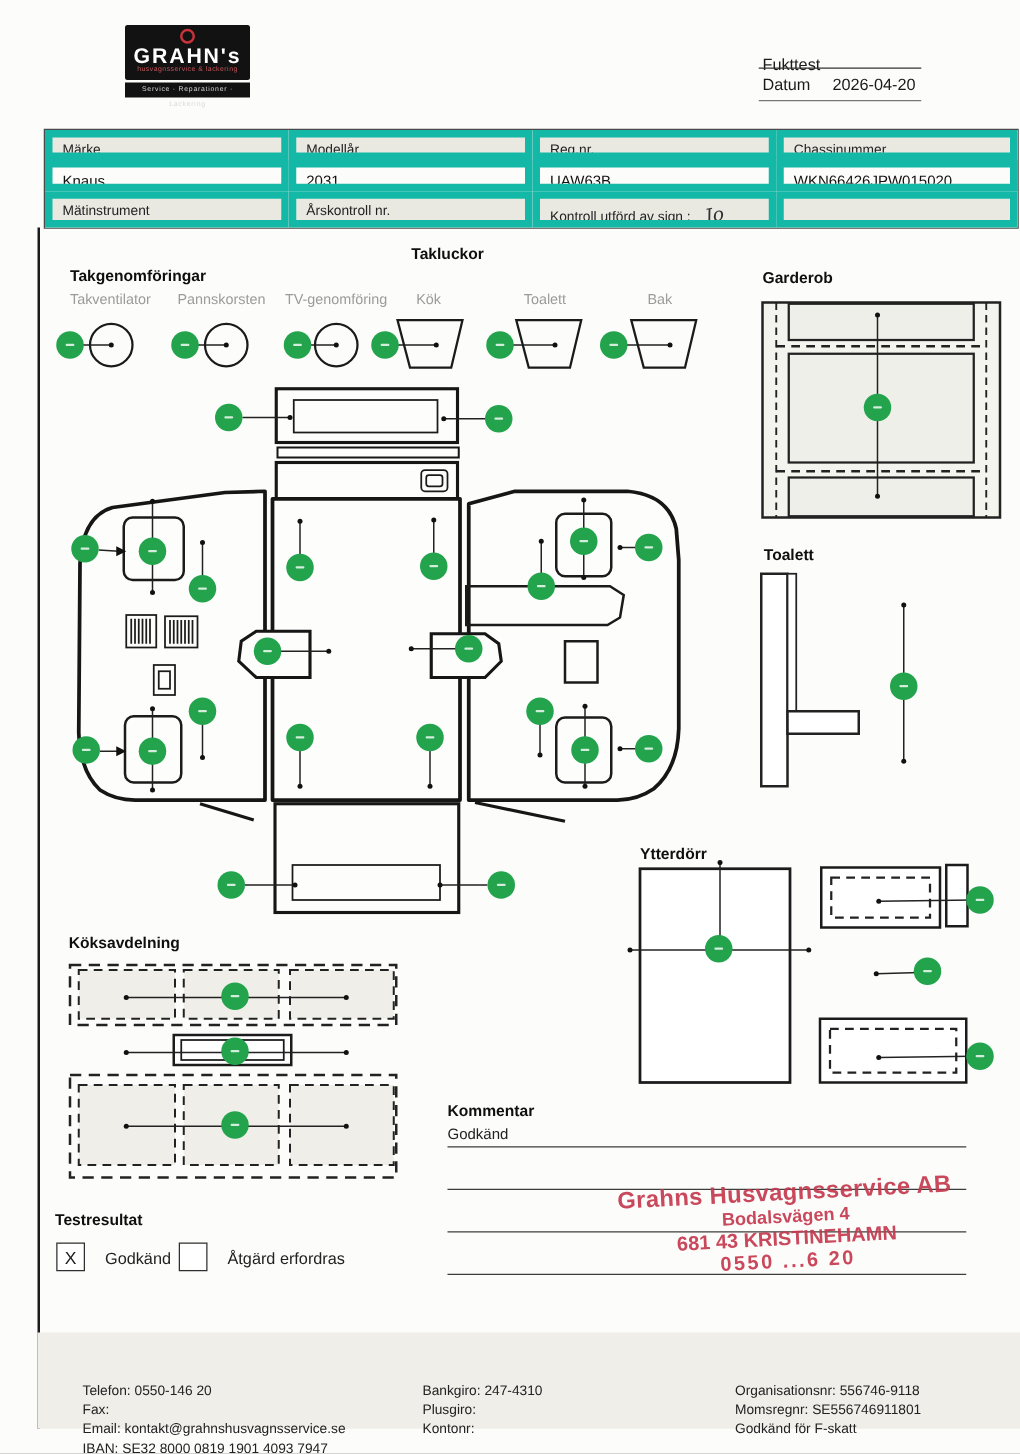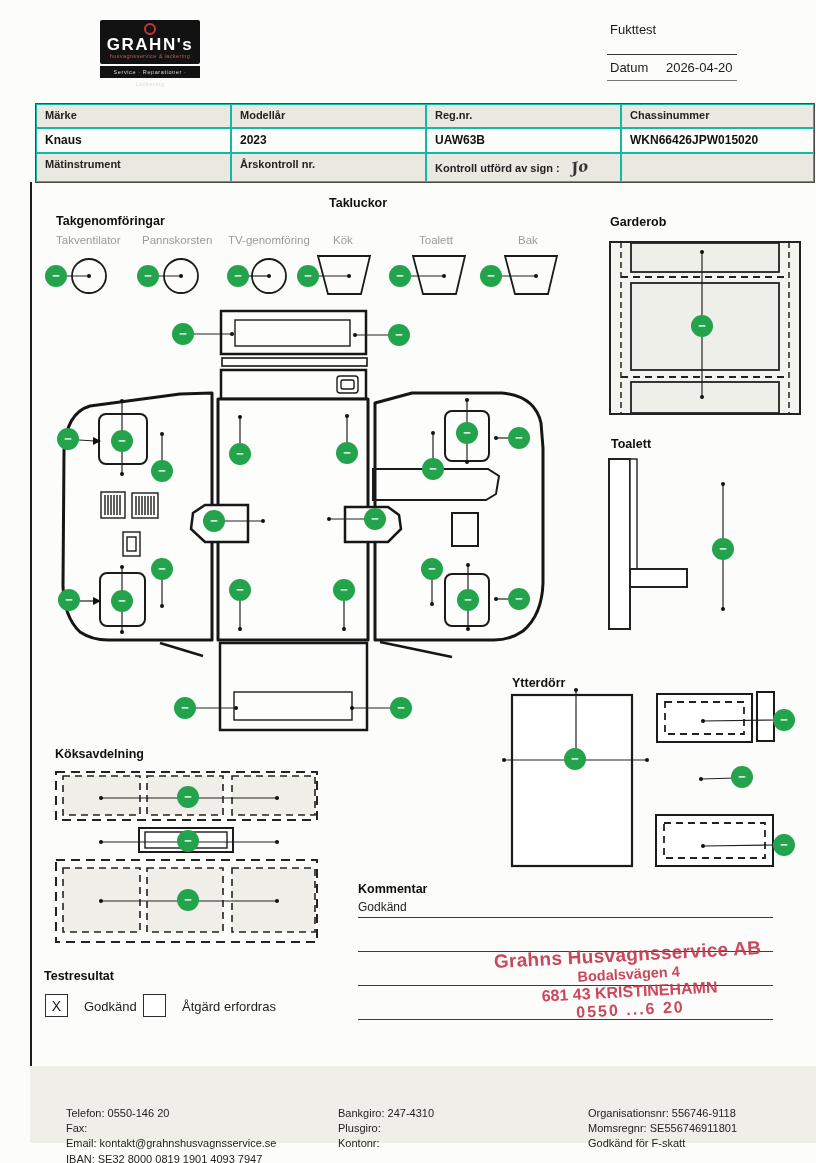--- a/index.html
+++ b/index.html
@@ -10,30 +10,30 @@
   
   .logo{left:100px;top:20px;width:100px;}
   .logo-main{background:#121212;border-radius:2px;text-align:center;padding:3px 0 4px;}
   .logo-ring{width:8px;height:8px;border:2px solid #c8343a;border-radius:50%;margin:0 auto 1px;}
   .logo-brand{color:#fff;font-weight:bold;font-size:17px;letter-spacing:1.5px;line-height:17px;}
   .logo-sub{color:#c8555a;font-size:5.5px;line-height:7px;letter-spacing:.4px;}
   .logo-strip{background:#121212;margin-top:2px;height:12px;color:#d9d9d9;font-size:5.5px;
               line-height:12px;text-align:center;letter-spacing:.6px;}
 
   
-  .h-title{left:610px;top:22px;font-size:13px;}
+  .h-title{left:610px;top:44px;font-size:13px;}
   .h-rule1{left:607px;top:54px;width:130px;border-top:1.5px solid #333;}
   .h-datum{left:610px;top:60px;font-size:13px;}
   .h-datum b{font-weight:normal;margin-left:14px;}
   .h-rule2{left:607px;top:80px;width:130px;border-top:1px solid #777;}
 
   
   .info-table{left:35px;top:103px;width:778px;display:grid;
               grid-template-columns:195px 195px 195px 193px;border:1px solid #4a4a4a;}
-  .cell{box-sizing:border-box;border:1px solid #14b8a6;padding:4px 8px 0;font-size:11px;color:#222;overflow:hidden;font-weight:bold;}
+  .cell{box-sizing:border-box;border:6px solid #14b8a6;padding:4px 8px 0;font-size:11px;color:#222;overflow:hidden;}
   .cell.lab{background:#e9e9e2;height:24px;}
   .cell.val{height:25px;font-size:12px;color:#111;}
   .cell.r3{background:#e9e9e2;height:29px;}
   .handwrite{font-family:"DejaVu Serif",serif;font-style:italic;font-size:15px;color:#333;
              display:inline-block;transform:rotate(-10deg);margin-left:8px;}
 
   .sec-title{font-weight:bold;font-size:12.5px;color:#0f0f0f;}
   .sublabel{font-size:11.5px;color:#9b9b98;}
 
   .rule{border-top:1.2px solid #3d3d3d;}
@@ -94,21 +94,21 @@
     <b>2026-04-20</b>
   </div>
   <div class="abs h-rule2"></div>
 
   <div class="abs info-table">
     <div class="cell lab">Märke</div>
     <div class="cell lab">Modellår</div>
     <div class="cell lab">Reg.nr.</div>
     <div class="cell lab">Chassinummer</div>
     <div class="cell val">Knaus</div>
-    <div class="cell val">2023</div>
+    <div class="cell val">2031</div>
     <div class="cell val">UAW63B</div>
     <div class="cell val">WKN66426JPW015020</div>
     <div class="cell r3">Mätinstrument</div>
     <div class="cell r3">Årskontroll nr.</div>
     <div class="cell r3">
       <span>Kontroll utförd av sign :</span>
       <span class="handwrite">Jo</span>
     </div>
     <div class="cell r3"></div>
   </div>

